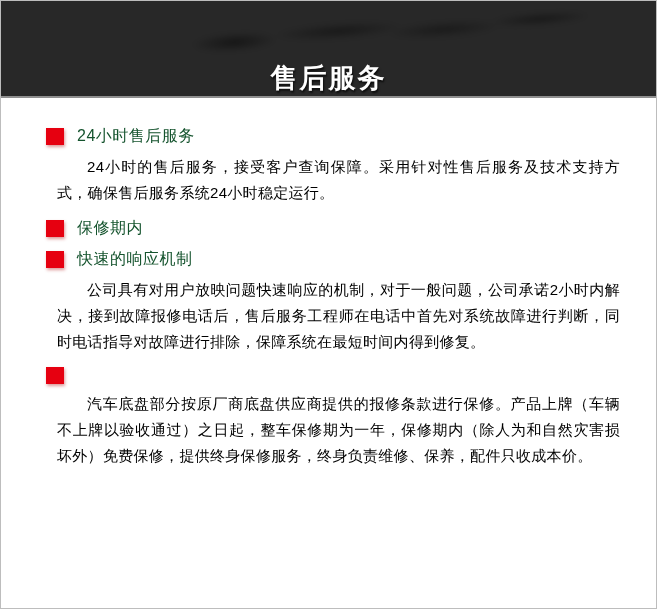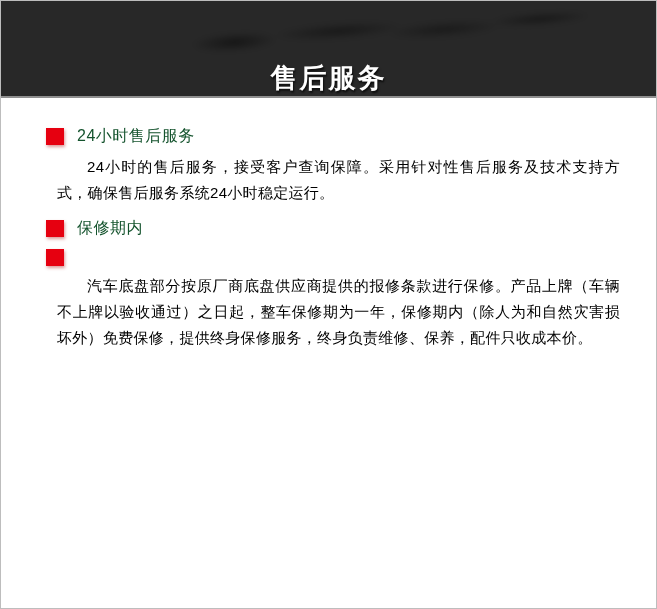--- a/index.html
+++ b/index.html
@@ -109,20 +109,25 @@
     </div>
 
     <div class="section">
       <div class="section-heading-row">
         <span class="bullet"></span>
         <span class="section-heading">保修期内</span>
       </div>
     </div>
 
     <div class="section">
+      <div class="section-heading-row">
+        <span class="bullet"></span>
+        <span class="section-heading">快速的响应机制</span>
+      </div>
+      <p class="section-paragraph">公司具有对用户放映问题快速响应的机制，对于一般问题，公司承诺2小时内解决，接到故障报修电话后，售后服务工程师在电话中首先对系统故障进行判断，同时电话指导对故障进行排除，保障系统在最短时间内得到修复。</p>
     </div>
 
     <div class="section">
       <div class="section-heading-row">
         <span class="bullet"></span>
       </div>
       <p class="section-paragraph">汽车底盘部分按原厂商底盘供应商提供的报修条款进行保修。产品上牌（车辆不上牌以验收通过）之日起，整车保修期为一年，保修期内（除人为和自然灾害损坏外）免费保修，提供终身保修服务，终身负责维修、保养，配件只收成本价。</p>
     </div>
 
   </div>

